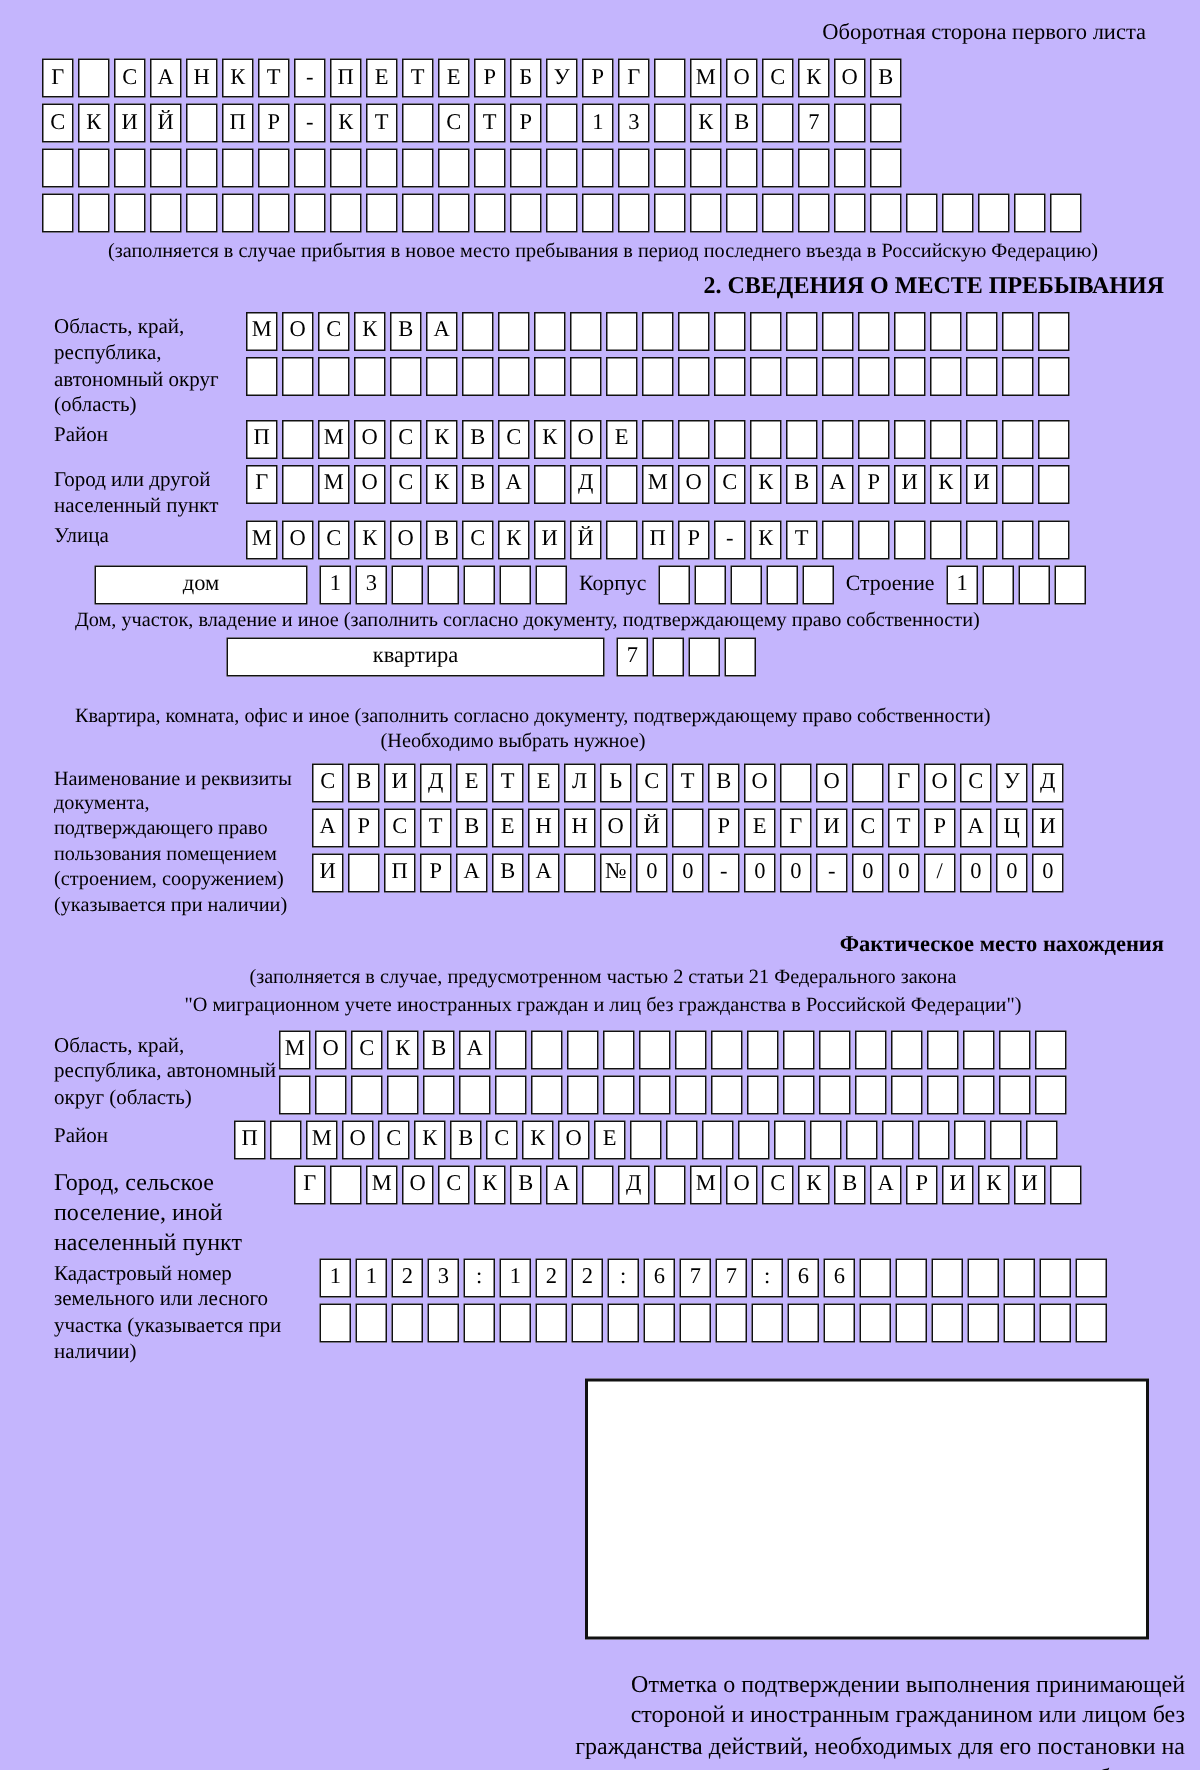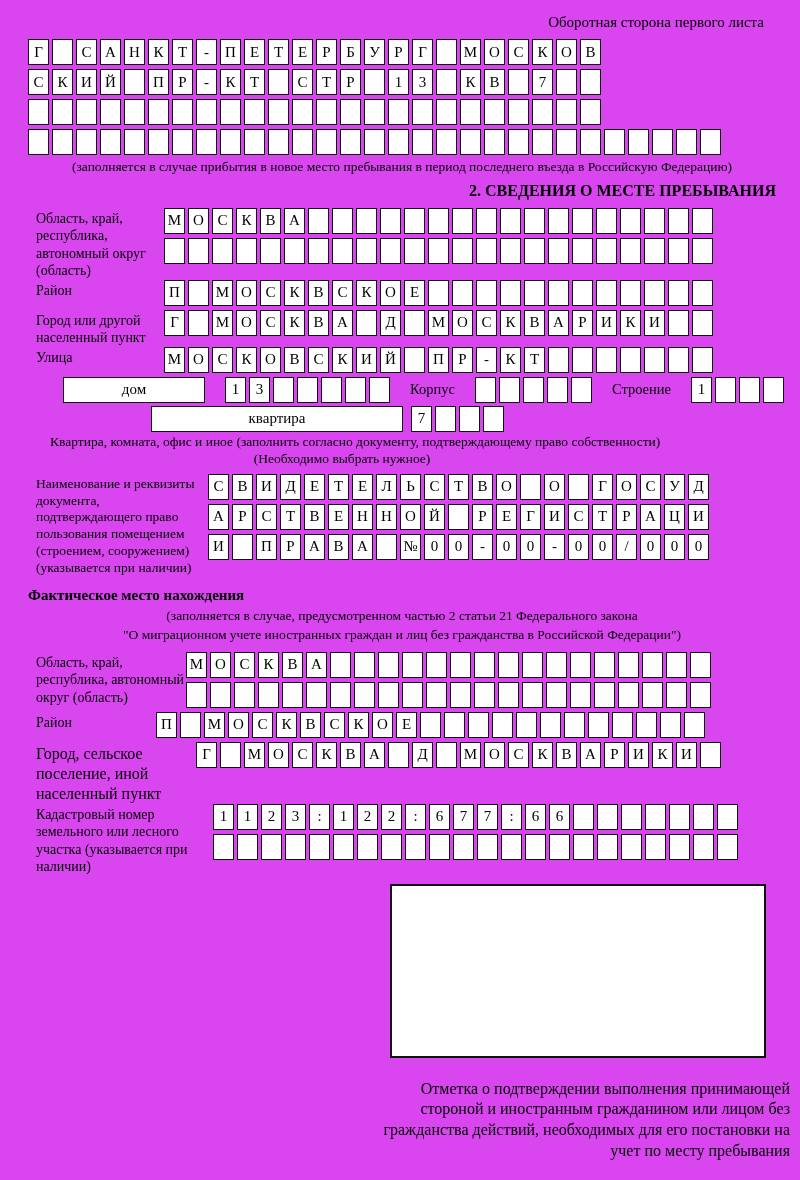--- a/index.html
+++ b/index.html
@@ -1,38 +1,38 @@
 <!DOCTYPE html>
 <html><head>
 <meta charset="utf-8">
 <style>
   html,body { margin:0; padding:0; background:#fff; }
   .page {
-    width:800px; height:1180px; background:#d946ef; color:#000;
+    width:800px; height:1180px; background:#c4b5fd; color:#000;
     font-family:"Liberation Serif", serif; overflow:hidden; position:relative;
   }
   .content { margin-left:28px; width:748px; }
   .hdr { text-align:right; padding:14px 36px 8px 0; font-size:15px; }
   .frow { display:flex; align-items:flex-start; }
   .lbl { font-size:14px; line-height:1.25; flex:none; padding-top:2px; }
   .cellstack { display:flex; flex-direction:column; }
   .cells { display:flex; gap:3px; margin-bottom:4px; }
   .cell {
     width:19px; height:24px; border:1.6px solid #111;
     display:inline-flex; align-items:center; justify-content:center;
     font-size:15px; flex:none; background:#fff;
   }
   .widebox {
     border:1.6px solid #111; height:24px; display:flex; align-items:center;
     justify-content:center; font-size:15px; flex:none; background:#fff;
   }
   .note { font-size:13.5px; line-height:1.25; }
   .center { text-align:center; }
   .title { font-size:16px; font-weight:bold; text-align:right; margin:6px 0 8px 0; }
-  .subtitle { font-size:15px; font-weight:bold; text-align:left; margin:10px 0 4px 0; }
+  .subtitle { font-size:15px; font-weight:bold; text-align:right; margin:10px 0 4px 0; }
   .inline-label { font-size:14.5px; }
   .stamp-box { border:2px solid #111; width:372px; height:170px; margin-left:362px; margin-top:8px; background:#fff; }
   .stamp-note { width:410px; margin-left:352px; margin-top:21px; font-size:16px; text-align:right; line-height:1.3; }
   .mb2 { margin-bottom:2px; }
 </style>
 </head>
 <body>
 
 <div class="page">
 
@@ -293,21 +293,21 @@
           <span class="cell"></span>
           <span class="cell"></span>
           <span class="cell"></span>
           <span class="cell"></span>
           <span class="cell"></span>
           <span class="cell"></span>
           <span class="cell"></span>
         </div>
     </div>
 
-    <div class="frow" style="margin-left:35px; gap:20px; align-items:center; margin-bottom:2px;">
+    <div class="frow" style="margin-left:35px; gap:8px; align-items:center; margin-bottom:2px;">
       <div class="widebox" style="width:140px;">
         <span>дом</span>
       </div>
       <div class="cells" style="margin-bottom:0;">
           <span class="cell">1</span>
           <span class="cell">3</span>
           <span class="cell"></span>
           <span class="cell"></span>
           <span class="cell"></span>
           <span class="cell"></span>
@@ -322,22 +322,23 @@
           <span class="cell"></span>
         </div>
       <div class="inline-label">Строение</div>
       <div class="cells" style="margin-bottom:0;">
           <span class="cell">1</span>
           <span class="cell"></span>
           <span class="cell"></span>
           <span class="cell"></span>
         </div>
     </div>
-
-    <div class="frow" style="margin-left:75px; gap:8px; align-items:center; margin-top:3px; margin-bottom:2px;padding-left:48px;">
+    <div class="note" style="margin-left:22px;">Дом, участок, владение и иное (заполнить согласно документу, подтверждающему право собственности)</div>
+
+    <div class="frow" style="margin-left:75px; gap:8px; align-items:center; margin-top:3px; margin-bottom:18px;padding-left:48px;">
       <div class="widebox" style="width:250px;">
         <span>квартира</span>
       </div>
       <div class="cells" style="margin-bottom:0;">
           <span class="cell">7</span>
           <span class="cell"></span>
           <span class="cell"></span>
           <span class="cell"></span>
         </div>
     </div>

